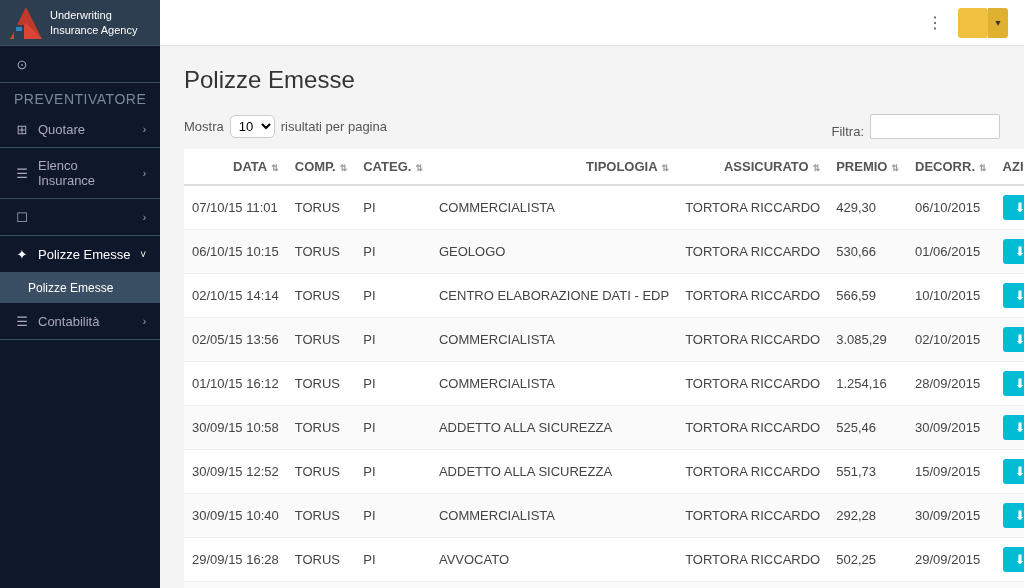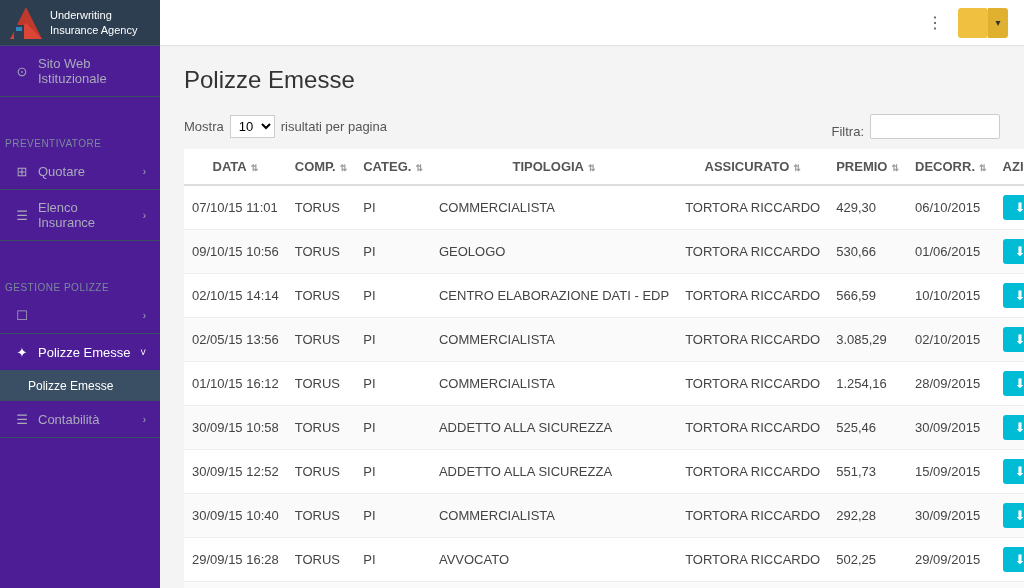--- a/index.html
+++ b/index.html
@@ -2,21 +2,21 @@
 <html><head>
   <meta charset="utf-8">
   <style>
     * { box-sizing: border-box; margin: 0; padding: 0; }
     body { font-family: Arial, sans-serif; font-size: 13px; background: #f4f4f4; display: flex; height: 588px; overflow: hidden; }
 
     
     .sidebar {
       width: 160px;
       min-width: 160px;
-      background: #4c1d95;
+      background: #0f172a;
       color: #ccc;
       display: flex;
       flex-direction: column;
       height: 588px;
       overflow-y: auto;
     }
     .sidebar-logo {
       background: #2c3e50;
       padding: 8px 10px;
       display: flex;
@@ -40,26 +40,25 @@
       align-items: center;
       padding: 10px 14px;
       color: #aab;
       cursor: pointer;
       font-size: 13px;
       gap: 8px;
       border-bottom: 1px solid #3a4f63;
     }
     .sidebar-menu-item.active { color: #fff; }
     .sidebar-section-label {
-      padding: 8px 5px 4px;
-      font-size: 10px;
+      padding: 8px 14px 4px;
+      font-size: 14px;
       color: #7a8a9a;
       text-transform: uppercase;
       letter-spacing: 0.5px;
-      margin-top: 33px;
     }
     .sidebar-submenu-item {
       display: flex;
       align-items: center;
       padding: 8px 14px 8px 28px;
       color: #aab;
       cursor: pointer;
       font-size: 12px;
       gap: 6px;
     }
@@ -156,21 +155,21 @@
       align-items: flex-end;
       gap: 6px;
       color: #555;
       font-size: 13px;
     }
     .select-sm {
       border: 1px solid #ccc;
       background: #fff;
       padding: 2px 4px;
       font-size: 13px;
-      border-radius: 0;
+      border-radius: 5px;
       cursor: pointer;
     }
     .filter-input {
       border: 1px solid #ccc;
       background: #fff;
       padding: 4px 8px;
       font-size: 13px;
       border-radius: 2px;
       width: 130px;
     }
@@ -181,21 +180,21 @@
       border-collapse: collapse;
       background: #fff;
       font-size: 13px;
     }
     .data-table th {
       background: #fff;
       color: #555;
       font-weight: 600;
       padding: 10px 8px;
       border-bottom: 2px solid #ddd;
-      text-align: center;
+      text-align: right;
       white-space: nowrap;
       cursor: pointer;
       user-select: none;
     }
     .data-table th .sort-icon {
       display: inline-block;
       font-size: 9px;
       color: #999;
       margin-left: 4px;
     }
@@ -236,38 +235,36 @@
       <rect x="6" y="20" width="6" height="4" fill="#3498db" opacity="0.8"></rect>
     </svg>
     <span class="logo-text">
       <span>Underwriting</span><br>
       <span>Insurance Agency</span>
     </span>
   </div>
 
   <div class="sidebar-menu-item">
     <span class="icon-circle">⊙</span>
-    <span>Sito Web Istituzionale</span>
   </div>
 
   <div class="sidebar-section-label">PREVENTIVATORE</div>
 
   <div class="sidebar-menu-item">
     <span class="icon-circle">⊞</span>
     <span>Quotare</span>
     <span class="sidebar-arrow">›</span>
   </div>
 
   <div class="sidebar-menu-item">
     <span class="icon-circle">☰</span>
     <span>Elenco Insurance</span>
     <span class="sidebar-arrow">›</span>
   </div>
 
-  <div class="sidebar-section-label">GESTIONE POLIZZE</div>
 
   <div class="sidebar-menu-item">
     <span class="icon-circle">☐</span>
     <span class="sidebar-arrow">›</span>
   </div>
 
   <div class="sidebar-menu-item active">
     <span class="icon-circle">✦</span>
     <span>Polizze Emesse</span>
     <span class="sidebar-arrow">˅</span>
@@ -340,21 +337,21 @@
     <td>429,30</td>
     <td>06/10/2015</td>
     <td>
       <button class="btn-download">
         <span class="download-icon">⬇</span>
 
       </button>
     </td>
   </tr>
           <tr>
-    <td>09/10/15 10:56</td>
+    <td>06/10/15 10:15</td>
     <td>TORUS</td>
     <td>PI</td>
     <td>GEOLOGO</td>
     <td>TORTORA RICCARDO</td>
     <td>530,66</td>
     <td>01/06/2015</td>
     <td>
       <button class="btn-download">
         <span class="download-icon">⬇</span>
 

